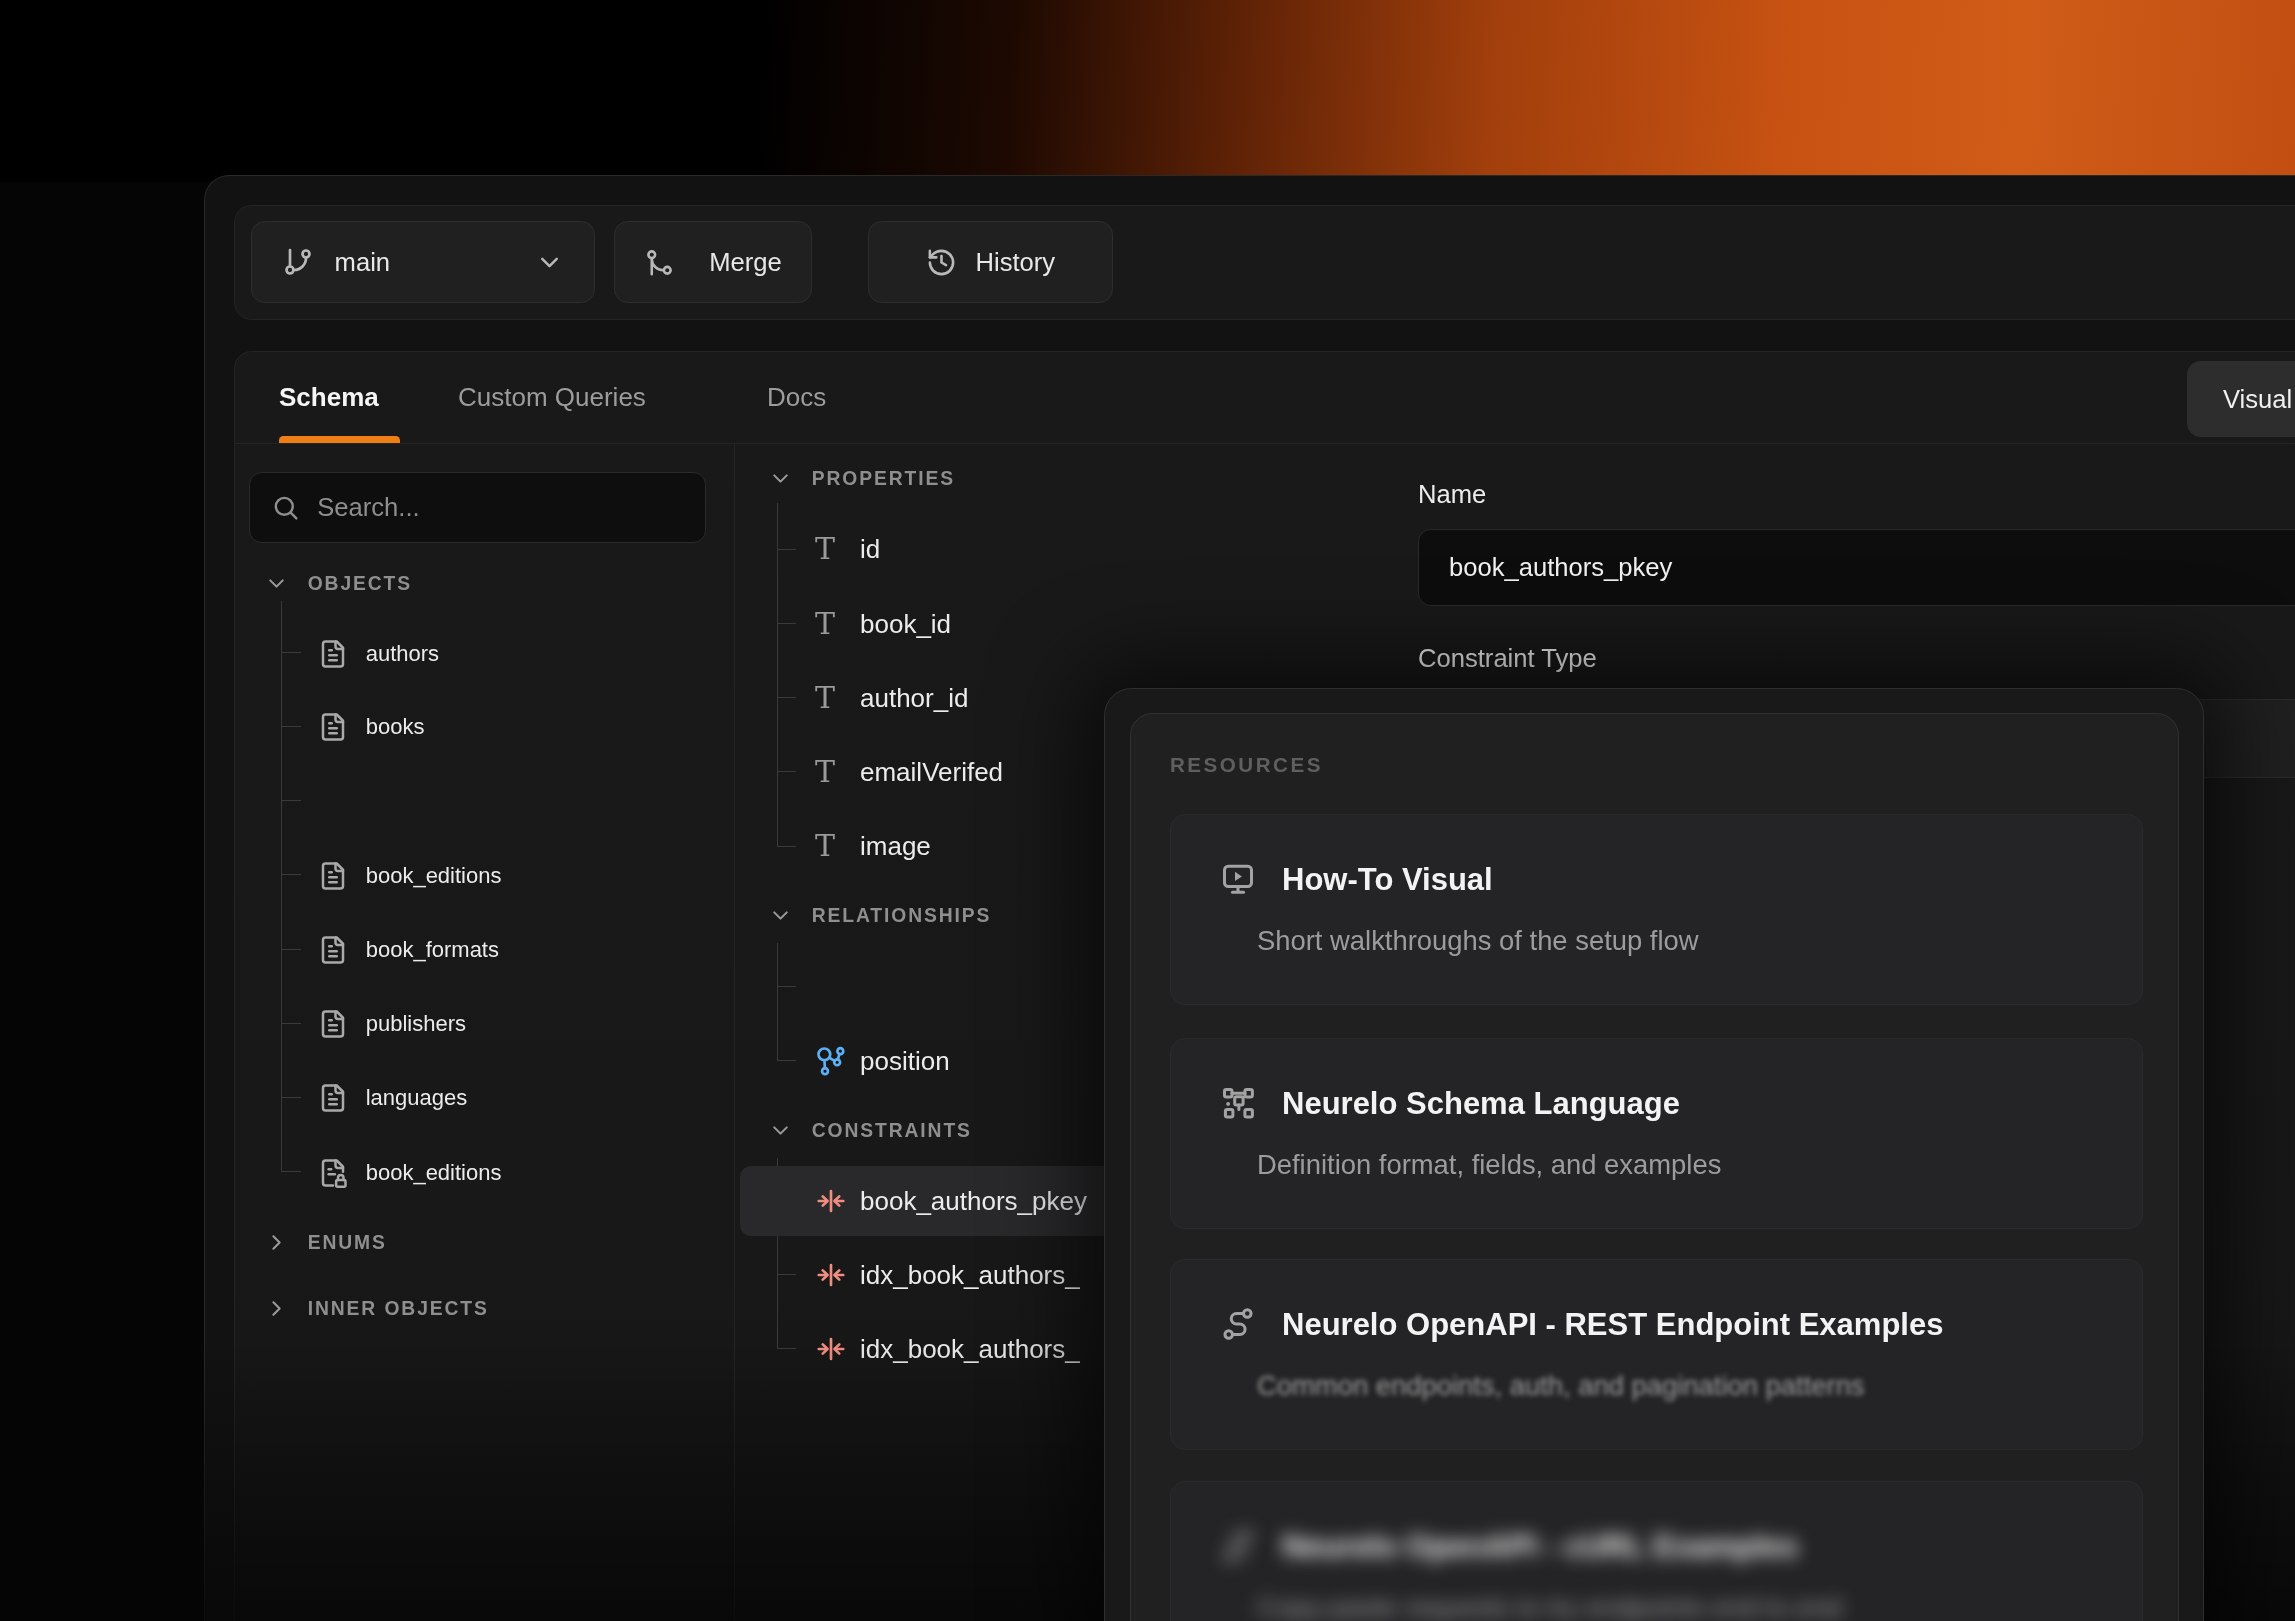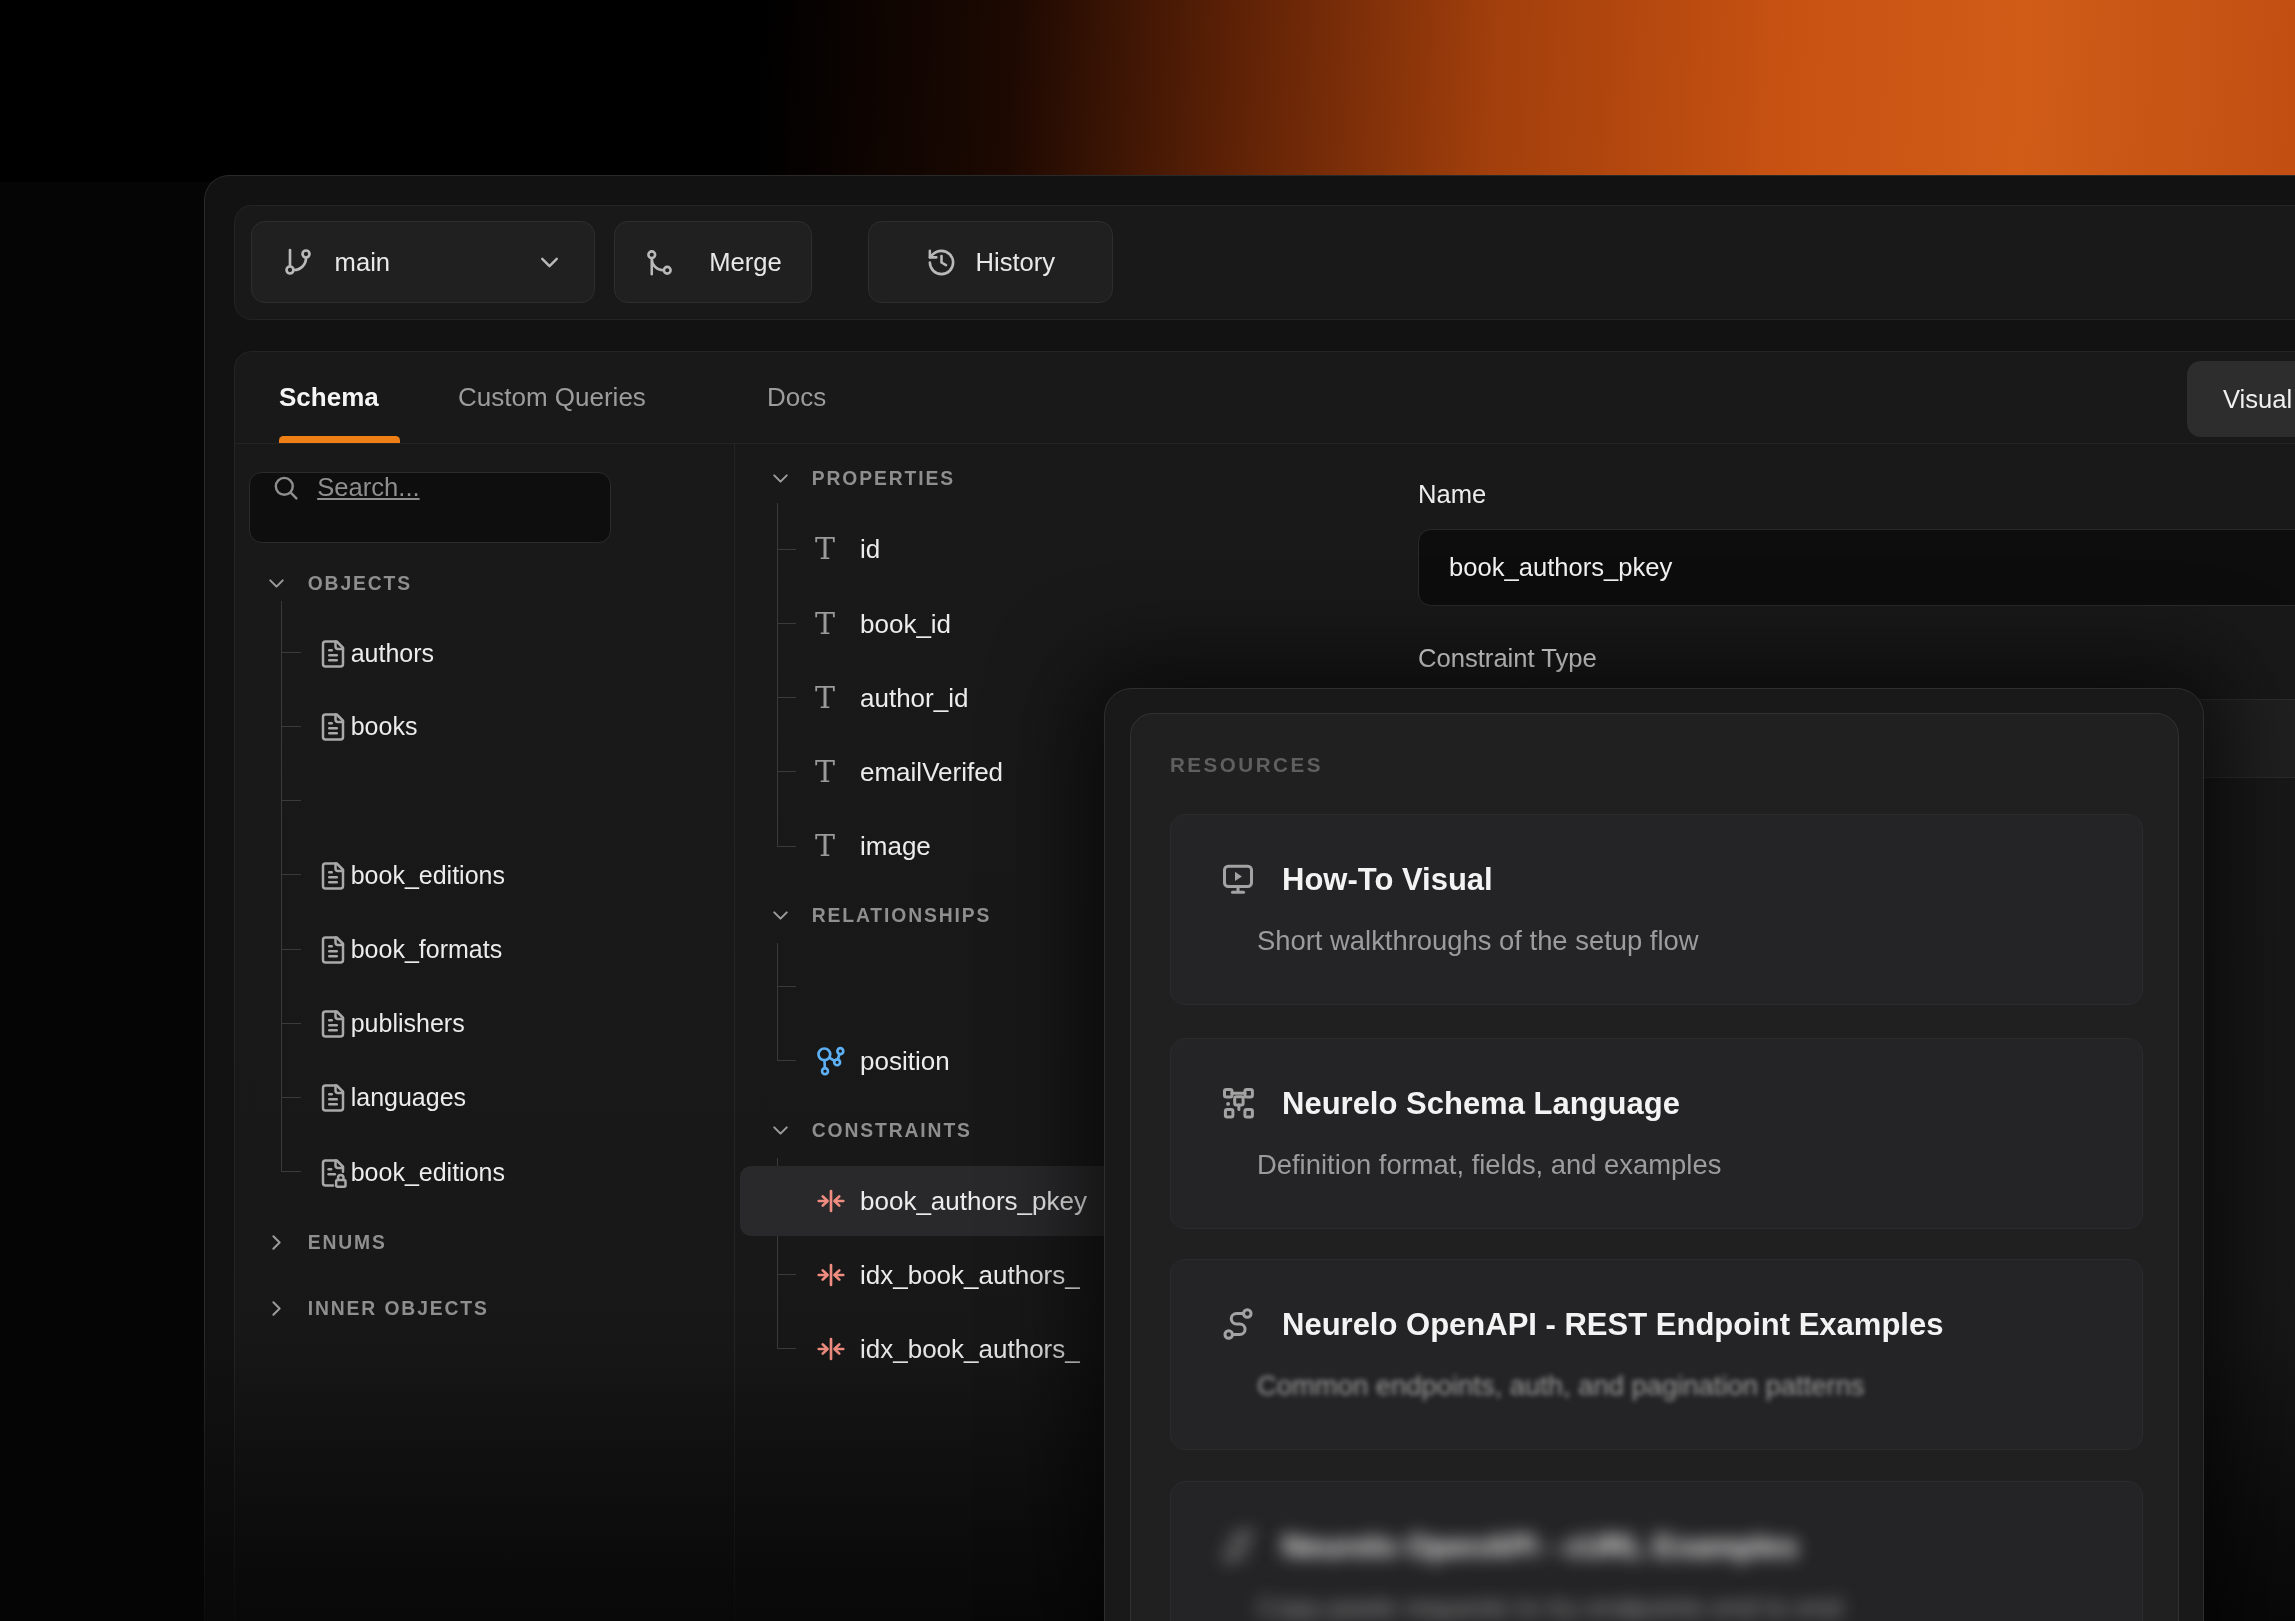--- a/index.html
+++ b/index.html
@@ -32,33 +32,33 @@
   
   .tabrow { position:absolute; left:0; top:0; width:100%; height:92px; border-bottom:1.2px solid #242425; }
   .tab { position:absolute; top:0; height:91px; display:flex; align-items:center; font-size:26px; color:#9c9c9c; cursor:pointer; }
   .tab.active { color:#f5f5f5; font-weight:700; }
   .tab-underline { position:absolute; left:44px; bottom:0; width:121px; height:7.5px; border-radius:4.4px 4.4px 0 0; }
   .visual-btn { position:absolute; left:1952px; top:9.4px; width:268px; height:76px; background:#2d2d2e;
     border-radius:13.7px; display:flex; align-items:center; padding-left:36px; color:#f0f0f0; font-size:25.6px; cursor:pointer; }
 
   
   .sidebar { position:absolute; left:0; top:92px; width:500px; height:1224px; border-right:1.2px solid #242425; }
-  .search-box { position:absolute; left:13.7px; top:28px; width:362px; height:71px; background:#0e0e0f;
-    border:1.2px solid #2b2b2c; border-radius:12.5px; display:flex; align-items:flex-start; padding:0 21px; gap:17.5px; color:#8e8e8e;text-decoration:underline; }
+  .search-box { position:absolute; left:13.7px; top:28px; width:457px; height:71px; background:#0e0e0f;
+    border:1.2px solid #2b2b2c; border-radius:12.5px; display:flex; align-items:center; padding:0 21px; gap:17.5px; color:#8e8e8e; }
   .search-box input { background:transparent; border:none; outline:none; color:#d5d5d5; font-size:25.6px;
     font-family:"Liberation Sans",sans-serif; width:100%; }
   .search-box input::placeholder { color:#8e8e8e; }
 
   .sec-head { position:absolute; height:35px; display:flex; align-items:center; gap:18.7px;
     color:#8f8f8f; font-size:19.3px; font-weight:700; letter-spacing:1.9px; cursor:pointer;justify-content:space-between; }
   .sec-head .glyph { color:#9a9a9a; display:flex; }
 
   .srow { position:absolute; left:13.7px; width:457px; height:69px; display:flex; align-items:center; cursor:pointer; border-radius:11.2px; }
   .srow .ico { position:absolute; left:69px; display:flex; color:#a9a9a9; }
-  .srow .lbl { position:absolute; left:102px; color:#ececec; font-size:25px; white-space:nowrap; }
+  .srow .lbl { position:absolute; left:117px; color:#ececec; font-size:22px; white-space:nowrap; }
   .srow.selected { background:#28282a; box-shadow:inset 0 0 0 1.2px #323234; }
 
   .treeline { position:absolute; width:1.2px; background:#3a3a3b; }
   .tick { position:absolute; height:1.2px; background:#3a3a3b; }
 
   
   .middle { position:absolute; left:500px; top:92px; width:649px; height:1224px; }
   .mrow { position:absolute; left:5px; width:430px; height:70px; display:flex; align-items:center; cursor:pointer; border-radius:11.2px; }
   .mrow .ico { position:absolute; left:75px; display:flex; }
   .mrow .lbl { position:absolute; left:120px; color:#ececec; font-size:26px; white-space:nowrap; }

